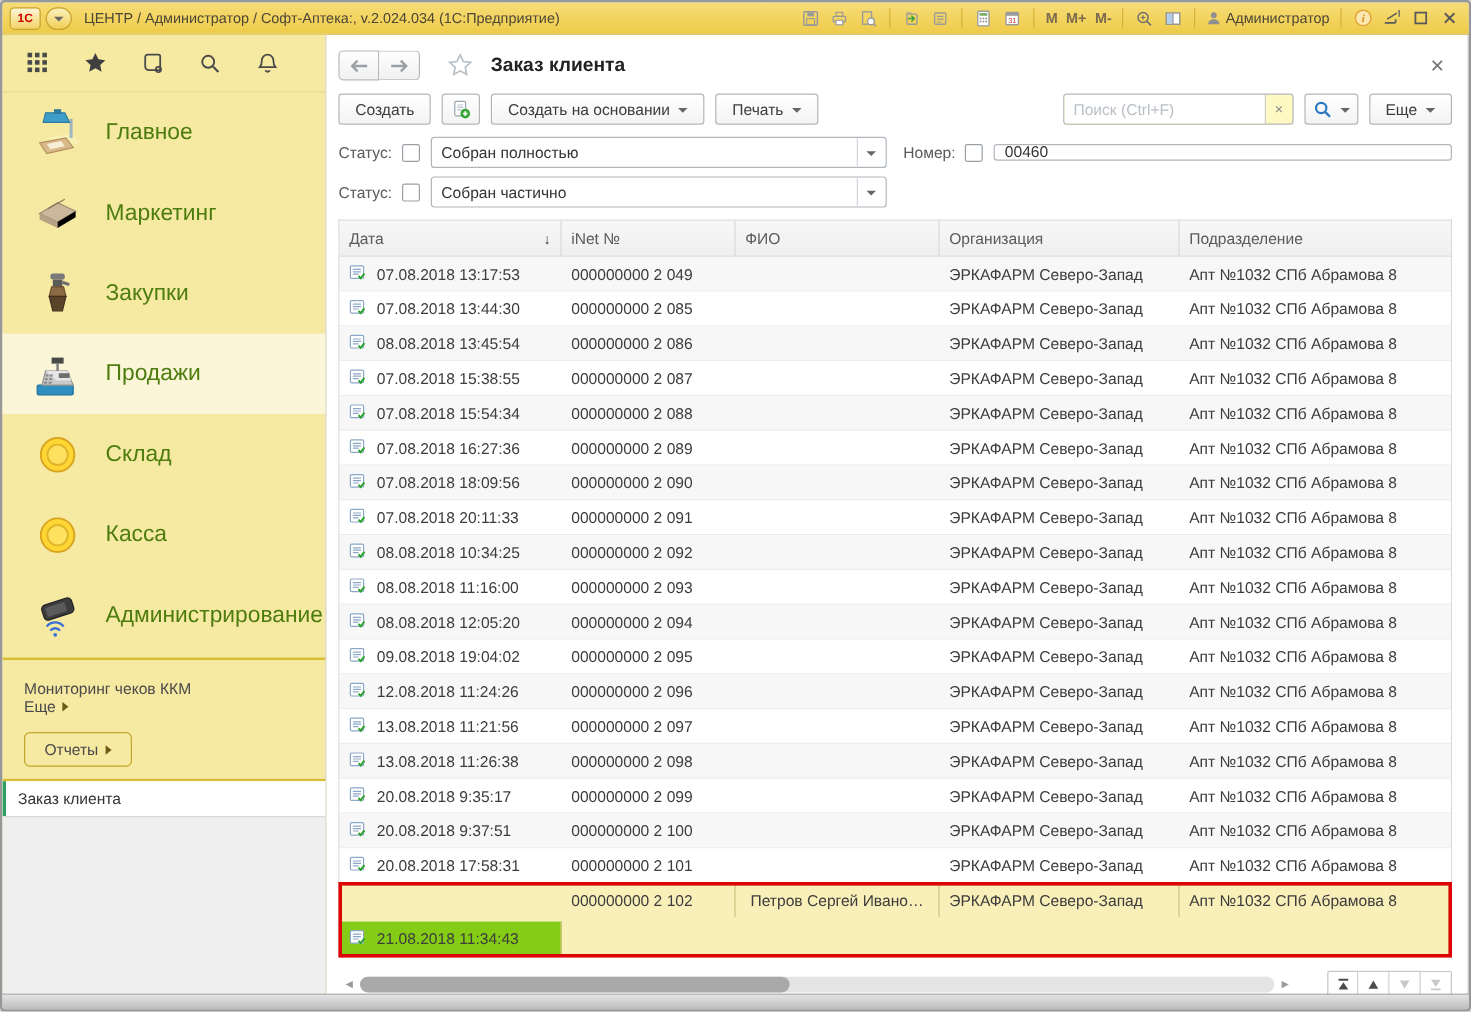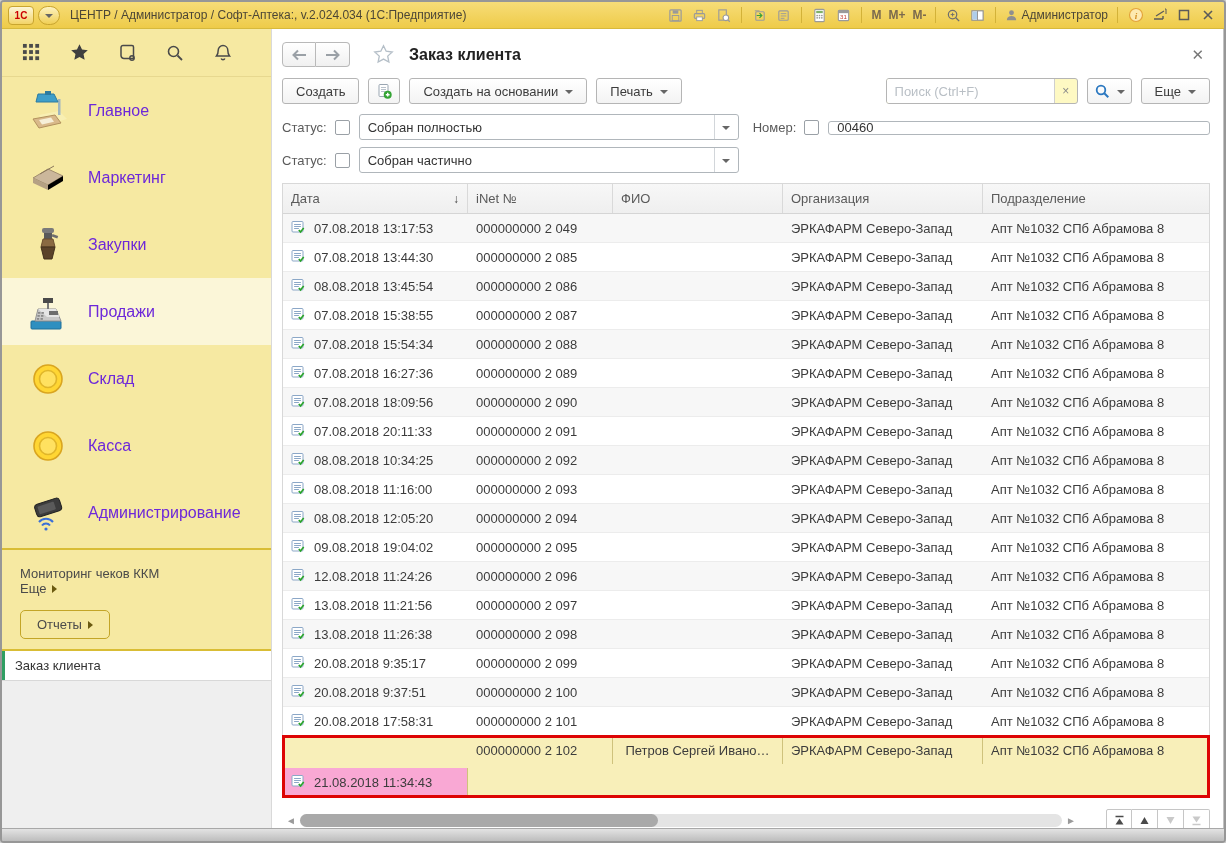--- a/index.html
+++ b/index.html
@@ -21,21 +21,21 @@
   .app-body { flex:1 1 auto; display:flex; min-height:0; }
 
   
   .sidebar { width:270px; flex:0 0 270px; background:#f6e9a2; display:flex; flex-direction:column; border-right:1px solid #d9d9d9; }
   .sb-icons { height:48px; display:flex; align-items:center; gap:26px; padding-left:18px; border-bottom:1px solid #e7d88f; }
   .sb-ic { width:22px; height:22px; display:flex; align-items:center; justify-content:center; }
   .sb-items { display:flex; flex-direction:column; }
   .sb-item { height:67px; display:flex; align-items:center; gap:16px; padding-left:22px; cursor:pointer; }
   .sb-item.sel { background:#fbf6d8; }
   .sb-item .ic { width:48px; height:46px; display:flex; align-items:center; justify-content:center; }
-  .sb-item .lbl { font-size:16px; color:#6d28d9; }
+  .sb-item .lbl { font-size:19px; color:#4d7c0f; }
   .sb-divider { height:2px; background:#d9bd35; margin-top:2px; }
   .sb-tools { padding:16px 0 10px 18px; font-size:13px; color:#4a4a4a; }
   .sb-tools .mon { }
   .sb-more { margin-bottom:14px; display:flex; align-items:center; gap:6px; cursor:pointer; }
   .sb-reports { display:inline-flex; align-items:center; gap:6px; border:1px solid #c3a527; border-radius:5px; padding:6px 16px; background:transparent; font-size:13px; color:#4a4a4a; cursor:pointer; font-family:inherit; }
   .tri-r { width:0; height:0; border-left:5px solid #6b5a10; border-top:4px solid transparent; border-bottom:4px solid transparent; }
   .sb-bottom { flex:1 1 auto; display:flex; flex-direction:column; border-top:2px solid #d9bd35; background:#efefef; }
   .sb-win { height:30px; background:#fff; border-bottom:1px solid #d8d8d8; display:flex; align-items:center; font-size:13px; color:#333; cursor:pointer; }
   .sb-win .bar { width:3px; height:100%; background:#2f9e62; margin-right:10px; }
 
@@ -79,21 +79,21 @@
   .th.sortable { justify-content:space-between; }
   .sort-arrow { color:#444; font-size:12px; }
   .trow { border-bottom:1px solid #ececec; cursor:pointer; }
   .trow.odd { background:#f7f7f7; }
   .trow.even { background:#fff; }
   .td { height:28px; display:flex; align-items:center; font-size:13px; color:#3c3c3c; padding:0 8px; white-space:nowrap; overflow:hidden; }
   .c-date { gap:8px; padding-left:7px; }
   .trow.selected { background:#f8efb9; outline:3px solid #dd0404; outline-offset:-2px; position:relative; z-index:2; }
   .trow.selected .td { border-right:1px solid #cfc27c; }
   .trow.selected .td:last-child { border-right:none; }
-  .trow.selected .c-date { background:#f9a8d4;margin-top:32px; }
+  .trow.selected .c-date { background:#84cc16;margin-top:32px; }
   .trow.selected .c-fio { justify-content:center; }
 
   
   .tfooter { display:flex; align-items:center; margin-top:12px; height:24px; }
   .hs-arrow { color:#9a9a9a; font-size:10px; padding:0 4px; cursor:pointer; }
   .hs-track { flex:1 1 auto; height:13px; background:#e4e4e4; border-radius:7px; position:relative; cursor:pointer; }
   .hs-thumb { position:absolute; left:0; top:0; height:13px; width:47%; background:#a9a9a9; border-radius:7px; }
   .navgrp { display:flex; margin-left:26px; }
   .ngbtn { width:26px; height:23px; background:#fff; border:1px solid #c6c6c6; border-left:none; display:flex; align-items:center; justify-content:center; cursor:pointer; }
   .ngbtn:first-child { border-left:1px solid #c6c6c6; border-radius:2px 0 0 2px; }

